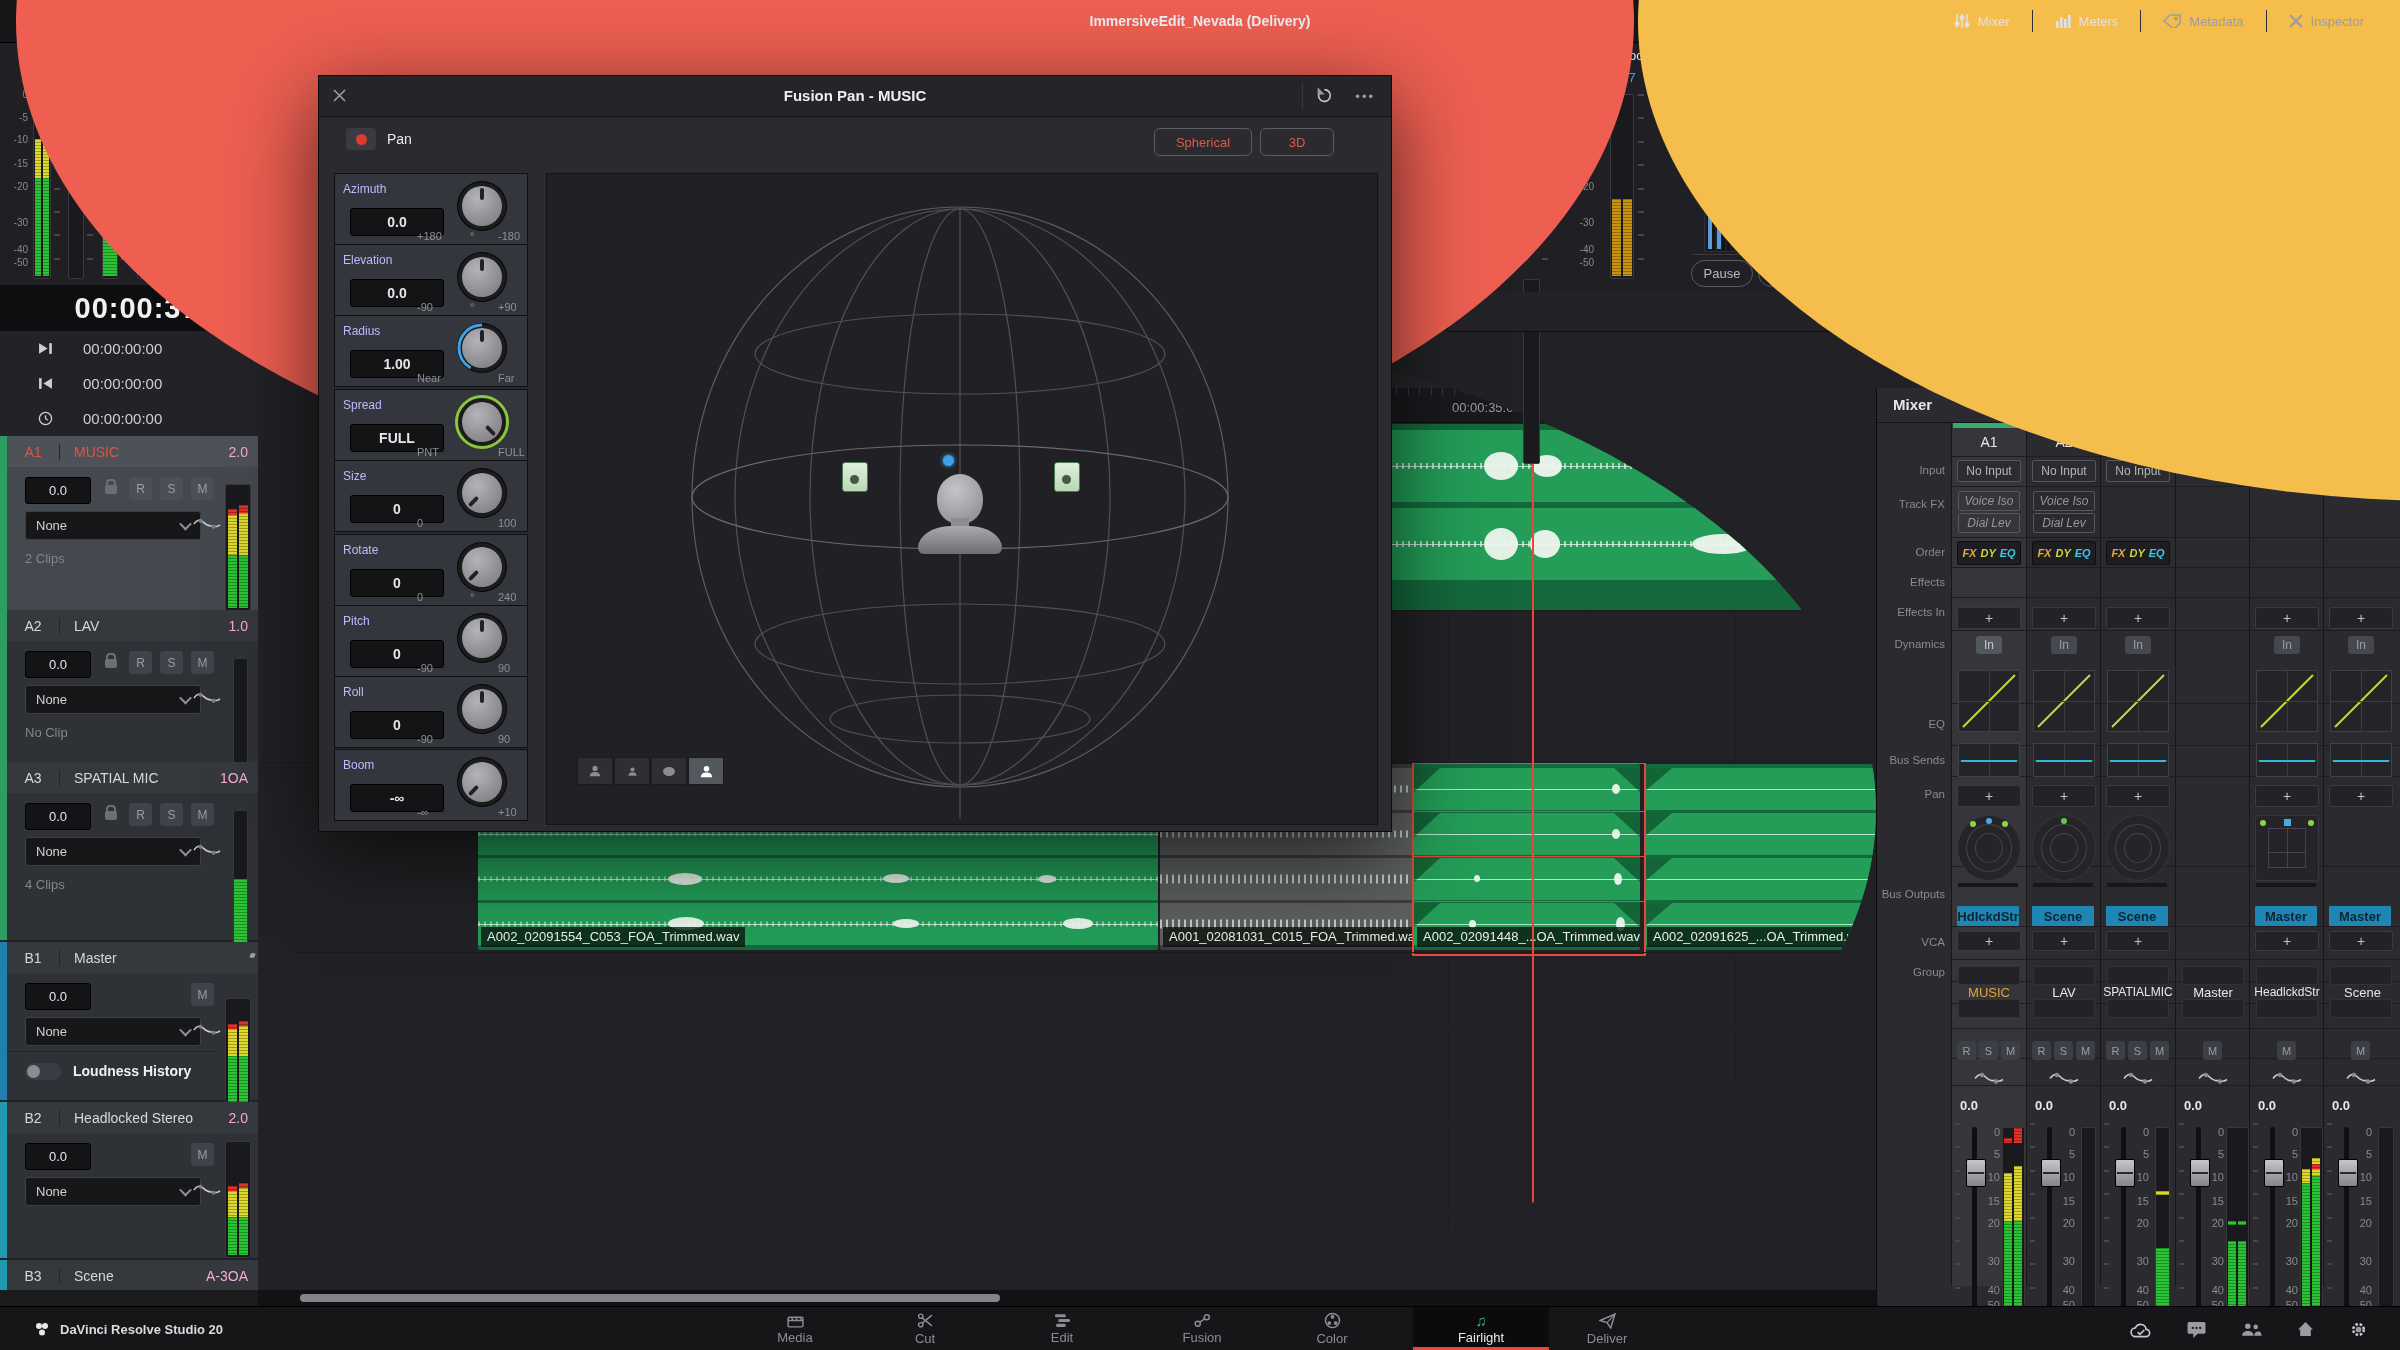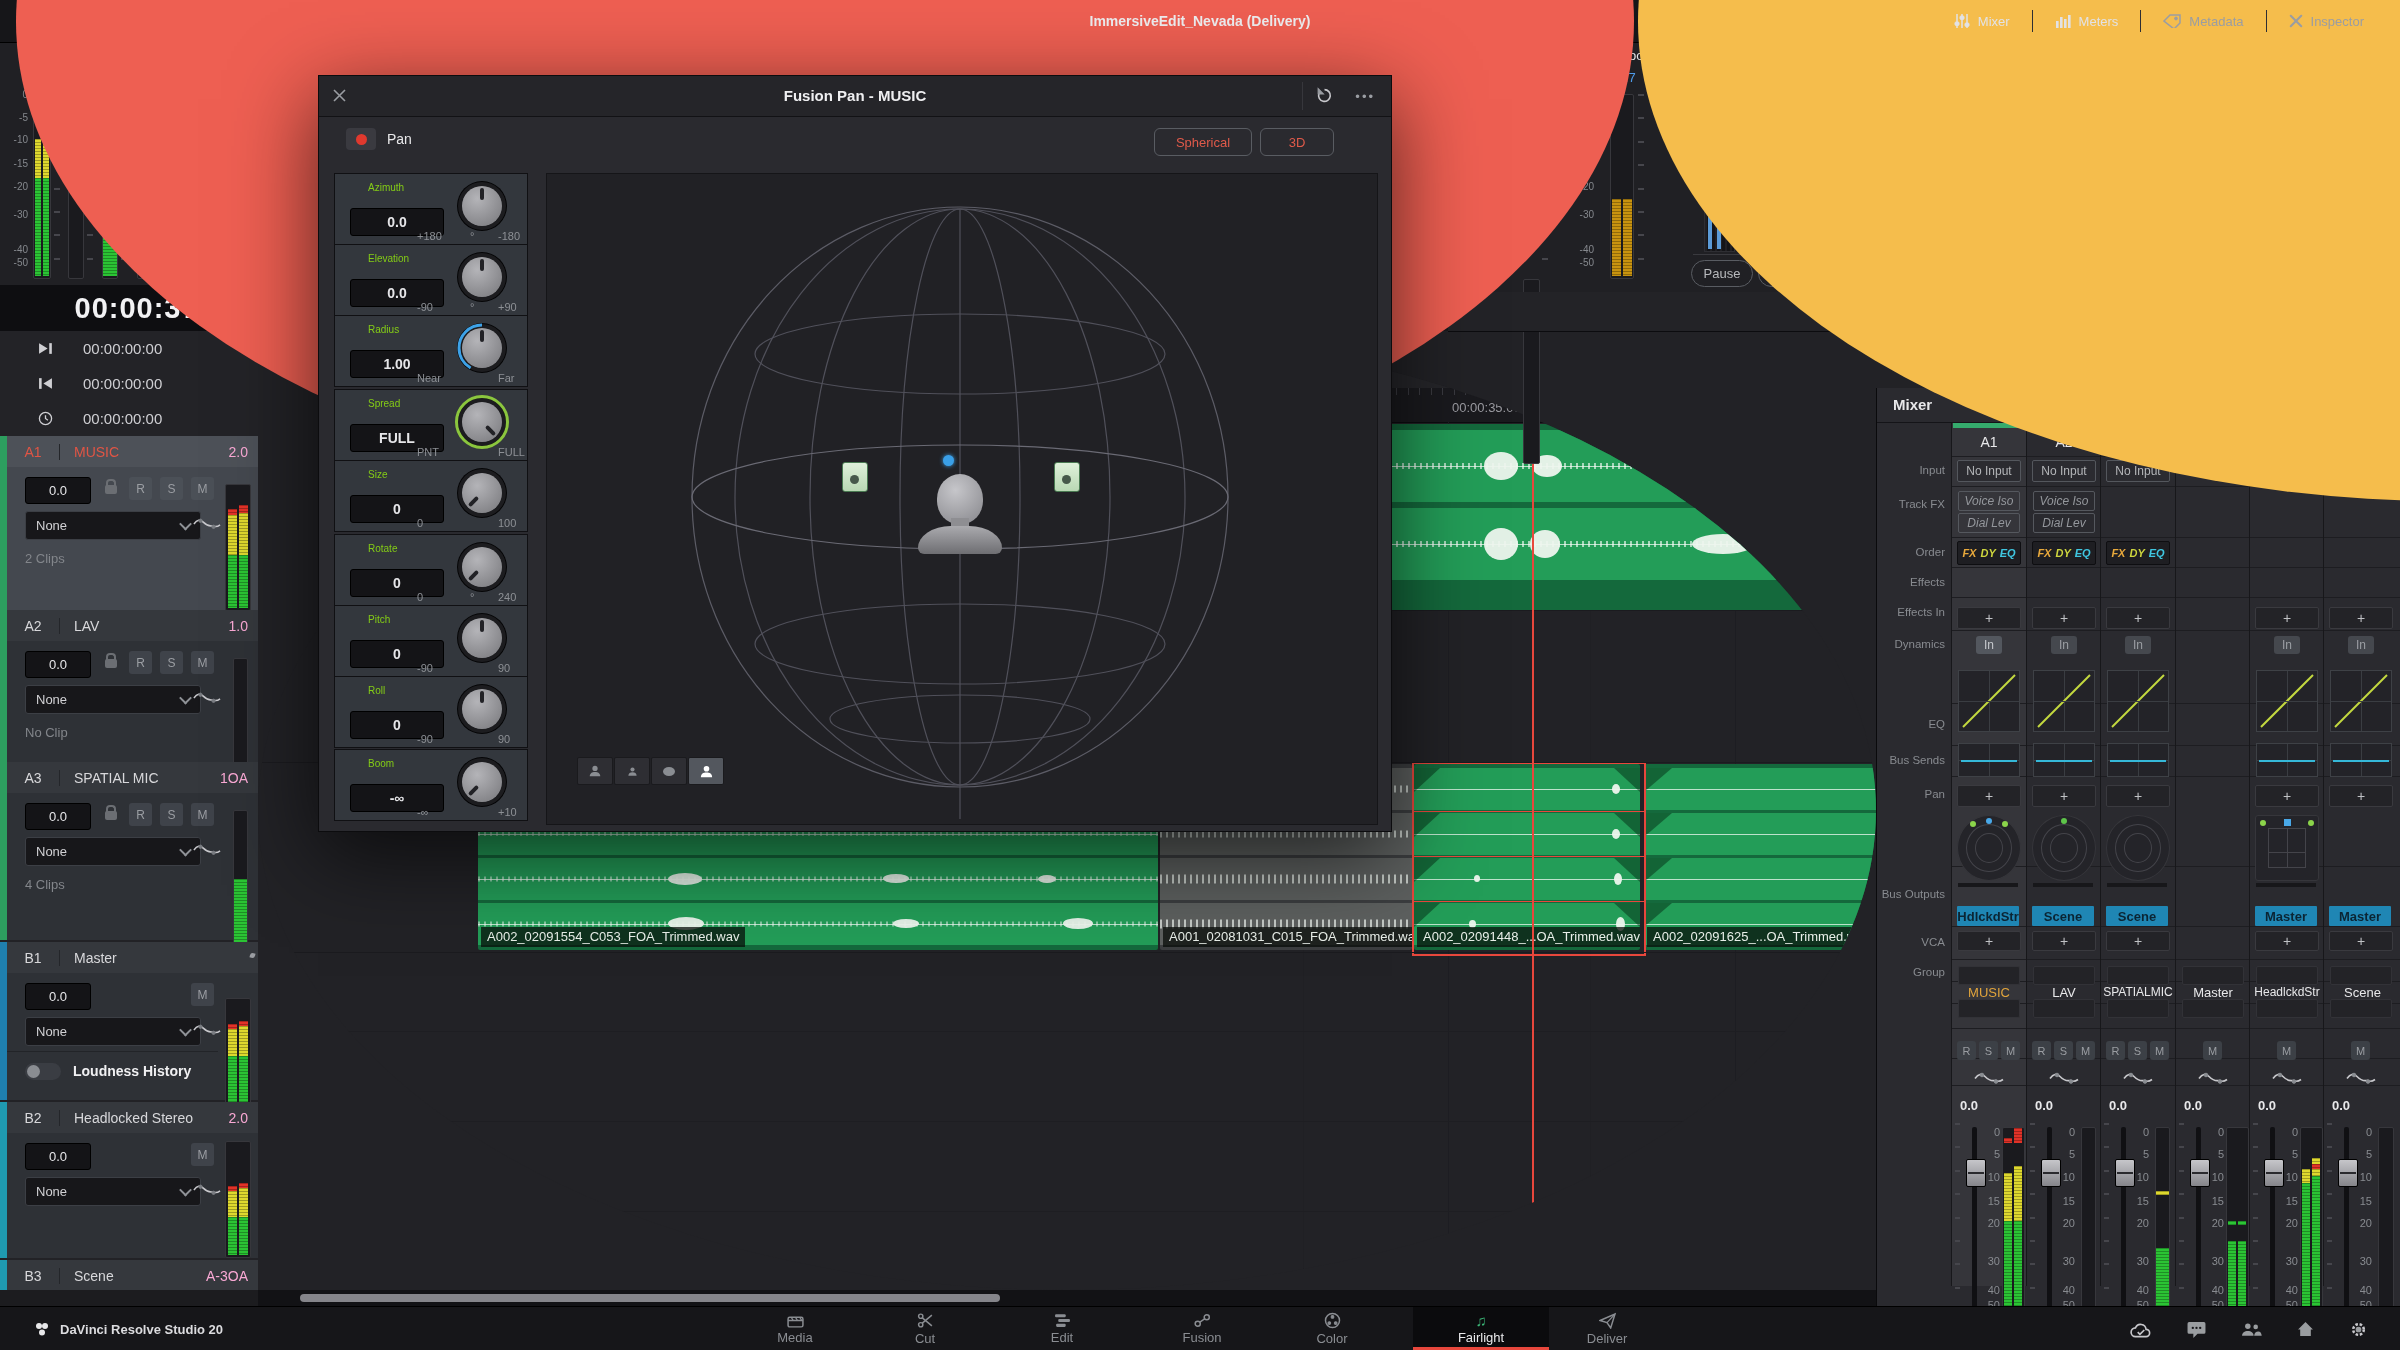--- a/index.html
+++ b/index.html
@@ -18,21 +18,21 @@
   .on{color:#e2e2e5}
   
   .valbox{background:#141417;border:1px solid #000;border-radius:3px;color:#e6e6e9;display:flex;align-items:center;justify-content:center}
   .pill{border:1px solid #595c62;border-radius:14px;color:#b8babd;display:flex;align-items:center;justify-content:center}
   .meterc{background:#1a1a1e;border:1px solid #37373c;border-radius:2px;position:relative;overflow:hidden}
   .mf{position:absolute;left:0;right:0;background-image:repeating-linear-gradient(180deg,rgba(0,0,0,.28) 0 1px,transparent 1px 3px)}
   .mg{background-color:#2bc434}.my{background-color:#ded82e}.mr{background-color:#e23228}.mo{background-color:#c8930f}.mb{background-color:#5b9bd8}
   .vscale{position:absolute}
   .vscale span{position:absolute;right:0;font-size:10px;line-height:10px;color:#85888d}
   .vscale span:nth-of-type(1){top:0}.vscale span:nth-of-type(2){top:23px}.vscale span:nth-of-type(3){top:45px}.vscale span:nth-of-type(4){top:69px}
-  .vscale span:nth-of-type(5){top:92px}.vscale span:nth-of-type(6){top:120px}.vscale span:nth-of-type(7){top:155px}.vscale span:nth-of-type(8){top:168px}
+  .vscale span:nth-of-type(5){top:92px}.vscale span:nth-of-type(6){top:128px}.vscale span:nth-of-type(7){top:155px}.vscale span:nth-of-type(8){top:168px}
   .ticks{position:absolute;width:6px;background-image:repeating-linear-gradient(180deg,#46464c 0 2px,transparent 2px 23.4px)}
   .chev{display:inline-block;width:7px;height:7px;border-right:2px solid #8f9297;border-bottom:2px solid #8f9297;transform:rotate(45deg) translate(-1px,-1px)}
   .dots{color:#9a9da2;font-size:13px;letter-spacing:2px}
   
   .bridge{left:0;top:42px;width:318px;height:243px;background:#202024}
   .bardash{position:absolute;top:6px;height:3px;width:22px;background:#35a86a;border-radius:2px}
   .chnum{position:absolute;top:14px;width:22px;text-align:center;font-size:12px;color:#85888d}
   .slot{position:absolute;top:52px;height:183px}
   .tcrow{left:0;top:285px;width:318px;height:46px;background:#0e0e11;border-bottom:1px solid #000;display:flex;align-items:center;justify-content:center;color:#f2f2f4;font-weight:bold;font-size:29px;letter-spacing:1px}
   .trow{position:absolute;left:0;width:258px;height:35px;background:#232327;border-bottom:1px solid #17171a;display:flex;align-items:center;color:#cfcfd3;font-size:15px}
@@ -121,21 +121,21 @@
   .fscale span:nth-of-type(5){top:98px}.fscale span:nth-of-type(6){top:136px}.fscale span:nth-of-type(7){top:165px}.fscale span:nth-of-type(8){top:180px}
   .ftrack{position:absolute;width:5px;background:#101013;border-radius:2px}
   .fcap{position:absolute;width:18px;height:26px;background:linear-gradient(#c6c6ca,#85858a);border:1px solid #000;border-radius:2px}
   .fcap::after{content:"";position:absolute;left:1px;right:1px;top:12px;height:2px;background:#2a2a2e}
   
   .dlg{left:318px;top:75px;width:1072px;height:755px;background:#2a2a2f;border:1px solid #0c0c0e;box-shadow:0 24px 80px rgba(0,0,0,.65);z-index:60}
   .dlgbar{position:absolute;left:0;top:0;right:0;height:40px;background:#252529;border-bottom:1px solid #121215}
   .pgroup{position:absolute;left:15px;width:192px;background:#33373d;border:1px solid #101013}
   .prow{position:relative;height:70px;border-top:1px solid #101013}
   .prow:first-child{border-top:none}
-  .plabel{position:absolute;left:33px;top:8px;font-size:10px;color:#84cc16}
+  .plabel{position:absolute;left:8px;top:8px;font-size:12px;color:#c4b5fd}
   .pval{position:absolute;left:15px;top:34px;width:92px;height:26px;font-size:14px;font-weight:bold}
   .pmin,.pmid,.pmax{position:absolute;top:56px;font-size:11px;color:#8d9095;text-align:left}
   .pmin{left:82px;width:44px}.pmid{left:135px;width:24px}.pmax{left:163px;width:46px}
   .knob{position:absolute;left:127px;top:12px;width:40px;height:40px;border-radius:50%;background:radial-gradient(circle at 38% 32%,#b4b4b8,#86868a 75%);box-shadow:0 0 0 4px #1c1c1f,0 0 0 5px #050506}
   .knob .pt{position:absolute;left:18px;top:2px;width:4px;height:12px;background:#222226;border-radius:2px;transform-origin:2px 18px}
   .ringG::after{content:"";position:absolute;inset:-7px;border:3px solid #8bc63e;border-radius:50%}
   .vport{position:absolute;left:227px;top:97px;width:830px;height:650px;background:#212125;border:1px solid #151518}
   .vbtn{position:absolute;width:34px;height:26px;background:#2e2e33;border:1px solid #1a1a1d;border-radius:2px;display:flex;align-items:center;justify-content:center;color:#8a8d92}
   .vbtn.sel{background:#53575e;color:#fff}
   .spkbox{position:absolute;width:24px;height:28px;background:linear-gradient(#dff0da,#b9d8b4);border:1px solid #4a7a52;border-radius:3px}

